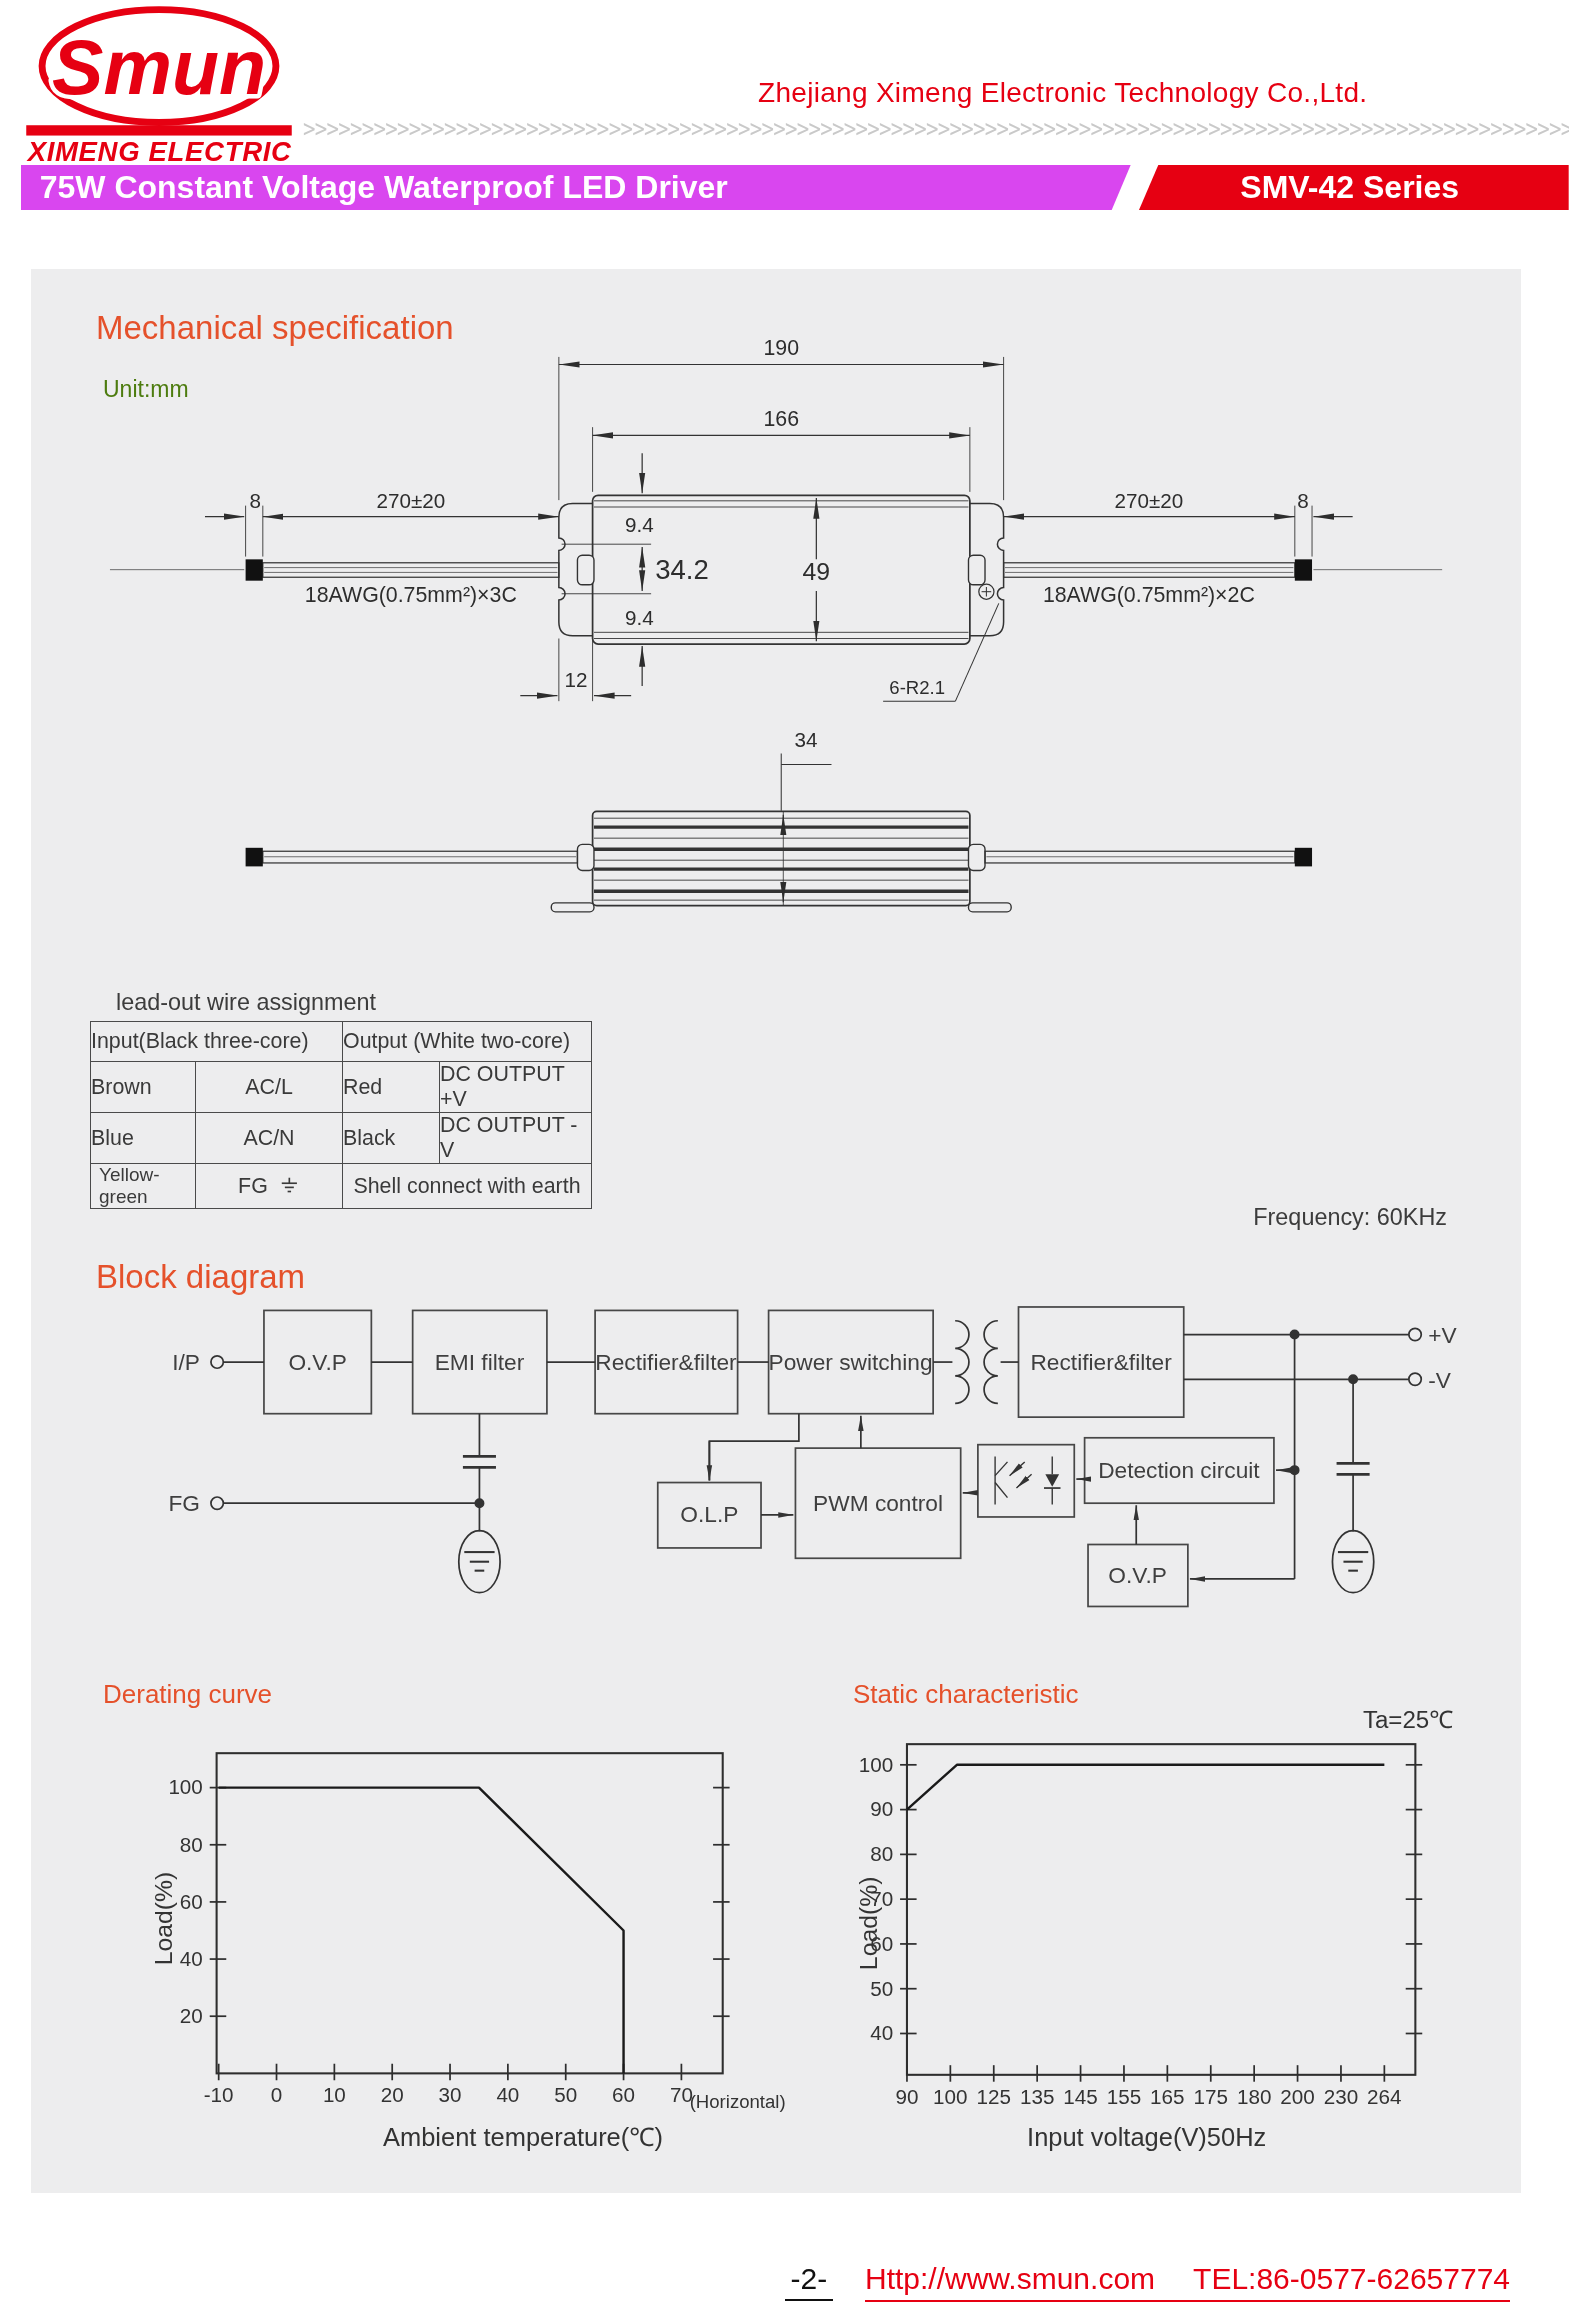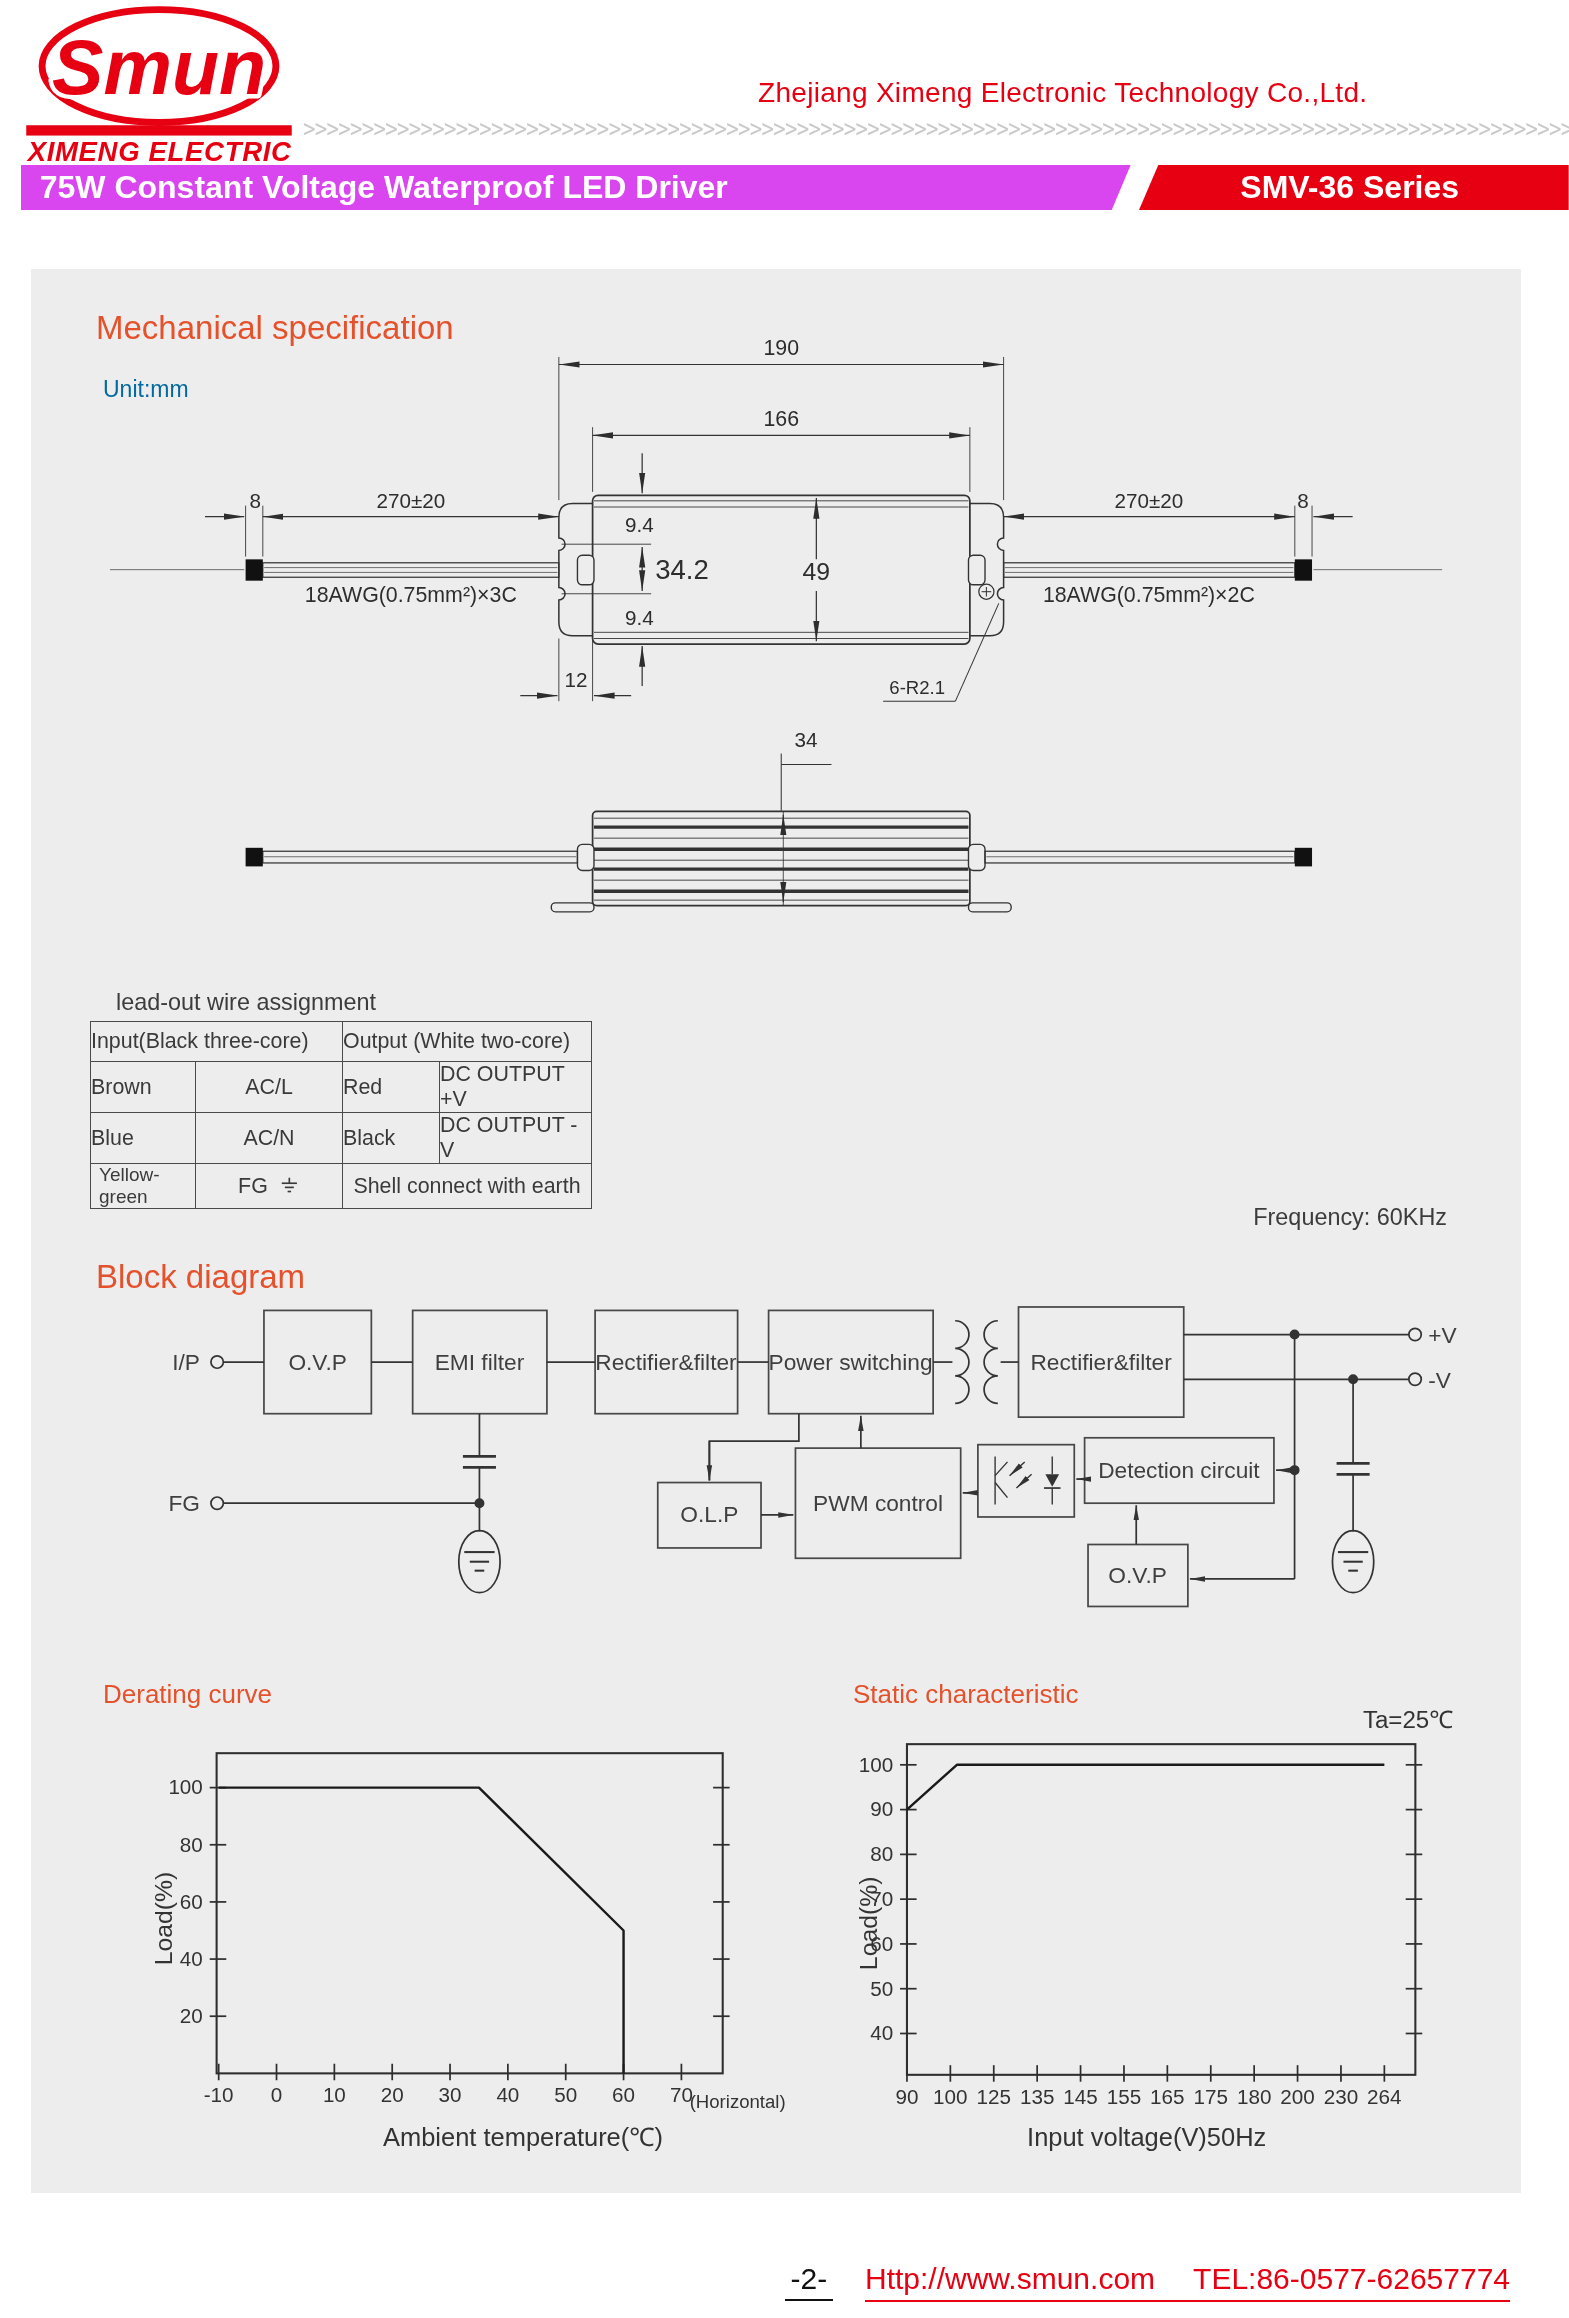--- a/index.html
+++ b/index.html
@@ -16,21 +16,21 @@
   .banner .left{position:absolute;left:0;top:0;width:1110px;height:45px;background:#d946ef;
                 clip-path:polygon(0px 0px,1110px 0px,1091px 45px,0px 45px);}
   .banner .right{position:absolute;left:1110px;top:0;width:438px;height:45px;background:#e60012;
                  clip-path:polygon(27.6px 0px,438px 0px,438px 45px,8.3px 45px);}
   .banner .ltext{position:absolute;left:19px;top:0;line-height:45px;color:#fff;
                  font-size:32px;font-weight:600;}
   .banner .rtext{position:absolute;left:0;top:0;width:100%;text-align:center;line-height:45px;
                  color:#fff;font-size:32px;font-weight:600;}
   .sect{position:absolute;font-size:33px;color:#e5512b;}
   .sect2{position:absolute;font-size:26px;color:#e5512b;}
-  .unit{position:absolute;font-size:23px;color:#0369a1;}
+  .unit{position:absolute;font-size:23px;color:#4d7c0f;}
   .tabletitle{position:absolute;font-size:23.4px;color:#3c3c3c;}
   .freq{position:absolute;left:1171px;top:1204px;width:276px;text-align:right;
         font-size:23.4px;color:#3c3c3c;}
   table.wires{position:absolute;left:90px;top:1021px;border-collapse:collapse;table-layout:fixed;
               width:501px;font-size:21.4px;color:#3a3a3a;}
   table.wires td{border:1.4px solid #4a4a4a;height:39px;padding:0;}
   td.pl{padding-left:8.3px;}
   td.ctr{text-align:center;}
   td.out{padding-left:27.6px;}
   td.dc{padding-left:11px;}
@@ -54,21 +54,21 @@
   </svg>
 
   <div class="company">Zhejiang Ximeng Electronic Technology Co.,Ltd.</div>
   <div class="chevrons">&gt;&gt;&gt;&gt;&gt;&gt;&gt;&gt;&gt;&gt;&gt;&gt;&gt;&gt;&gt;&gt;&gt;&gt;&gt;&gt;&gt;&gt;&gt;&gt;&gt;&gt;&gt;&gt;&gt;&gt;&gt;&gt;&gt;&gt;&gt;&gt;&gt;&gt;&gt;&gt;&gt;&gt;&gt;&gt;&gt;&gt;&gt;&gt;&gt;&gt;&gt;&gt;&gt;&gt;&gt;&gt;&gt;&gt;&gt;&gt;&gt;&gt;&gt;&gt;&gt;&gt;&gt;&gt;&gt;&gt;&gt;&gt;&gt;&gt;&gt;&gt;&gt;&gt;&gt;&gt;&gt;&gt;&gt;&gt;&gt;&gt;&gt;&gt;&gt;&gt;&gt;&gt;&gt;&gt;&gt;&gt;&gt;&gt;&gt;&gt;&gt;&gt;&gt;&gt;&gt;&gt;&gt;&gt;&gt;&gt;&gt;&gt;&gt;&gt;&gt;&gt;&gt;&gt;&gt;&gt;&gt;&gt;&gt;&gt;&gt;&gt;&gt;&gt;&gt;&gt;</div>
 
   <div class="banner">
     <div class="left">
       <div class="ltext">75W Constant Voltage Waterproof LED Driver</div>
     </div>
     <div class="right">
-      <div class="rtext">SMV-36 Series</div>
+      <div class="rtext">SMV-42 Series</div>
     </div>
   </div>
 
   <div class="panel"></div>
 
   <div class="sect" style="left:96px;top:309px;">Mechanical specification</div>
   <div class="unit" style="left:103px;top:376px;">Unit:mm</div>
 
   <svg class="abs" style="left:96px;top:317px;" width="1398" height="716" viewBox="0 0 2030 1040">
     <defs>

